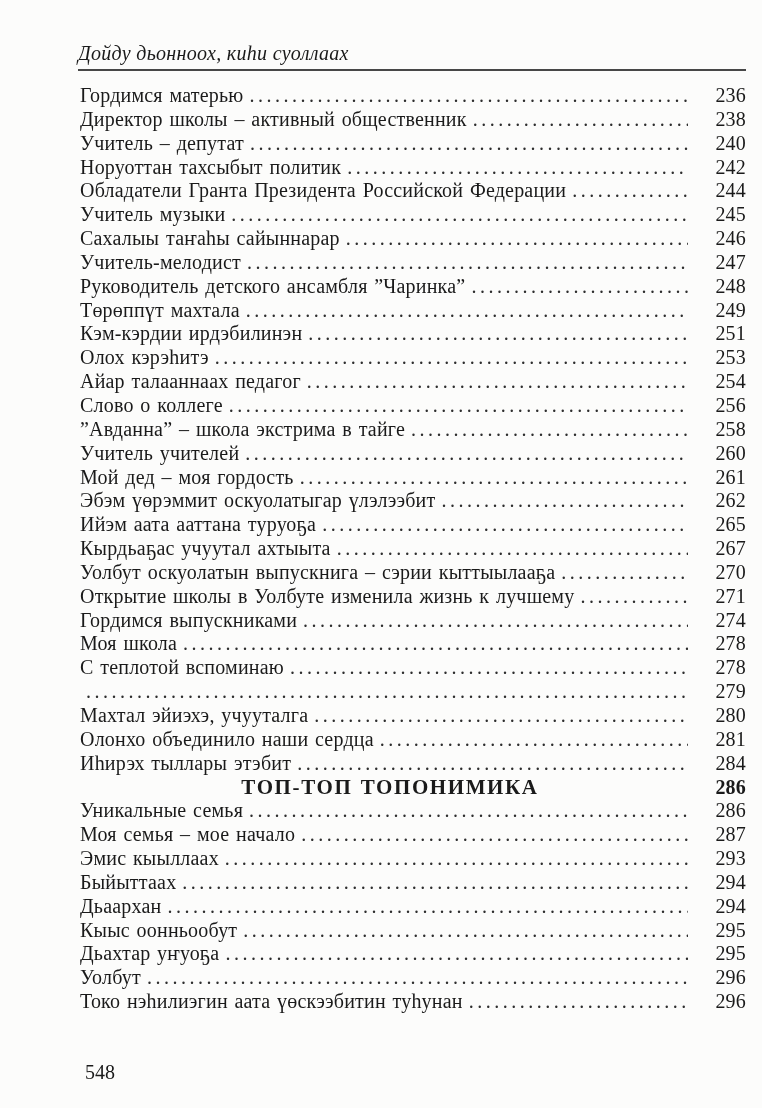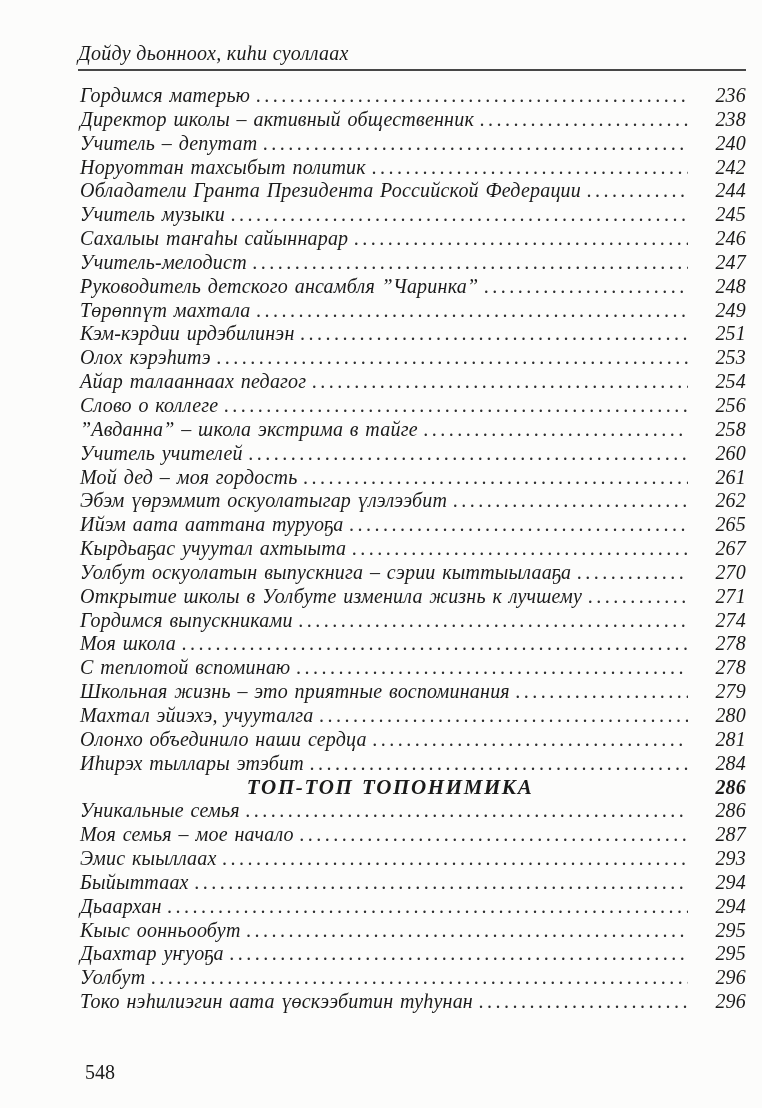--- a/index.html
+++ b/index.html
@@ -27,21 +27,20 @@
   .toc{
     position:absolute;left:80px;top:84px;width:666px;
   }
   .row{
     display:flex;align-items:baseline;
     height:23.85px;
     font-size:20px;
     letter-spacing:0.2px;
     word-spacing:1.5px;
     white-space:nowrap;
-    font-style:italic;
   }
   .row .title{flex:none;white-space:nowrap;}
   .row .leader{
     flex:1;overflow:hidden;white-space:nowrap;
     margin:0 12px 0 6px;
     color:#2e2e2e;
   }
   .row .leader::after{
     content:"..........................................................................................................................................................................";
     letter-spacing:3.5px;
@@ -190,21 +189,20 @@
         <span class="title">Моя школа</span>
         <span class="leader"></span>
         <span class="pagenum">278</span>
       </div>
       <div class="row">
         <span class="title">С теплотой вспоминаю</span>
         <span class="leader"></span>
         <span class="pagenum">278</span>
       </div>
       <div class="row">
-        <span class="title">Школьная жизнь – это приятные воспоминания</span>
         <span class="leader"></span>
         <span class="pagenum">279</span>
       </div>
       <div class="row">
         <span class="title">Махтал эйиэхэ, учууталга</span>
         <span class="leader"></span>
         <span class="pagenum">280</span>
       </div>
       <div class="row">
         <span class="title">Олонхо объединило наши сердца</span>

